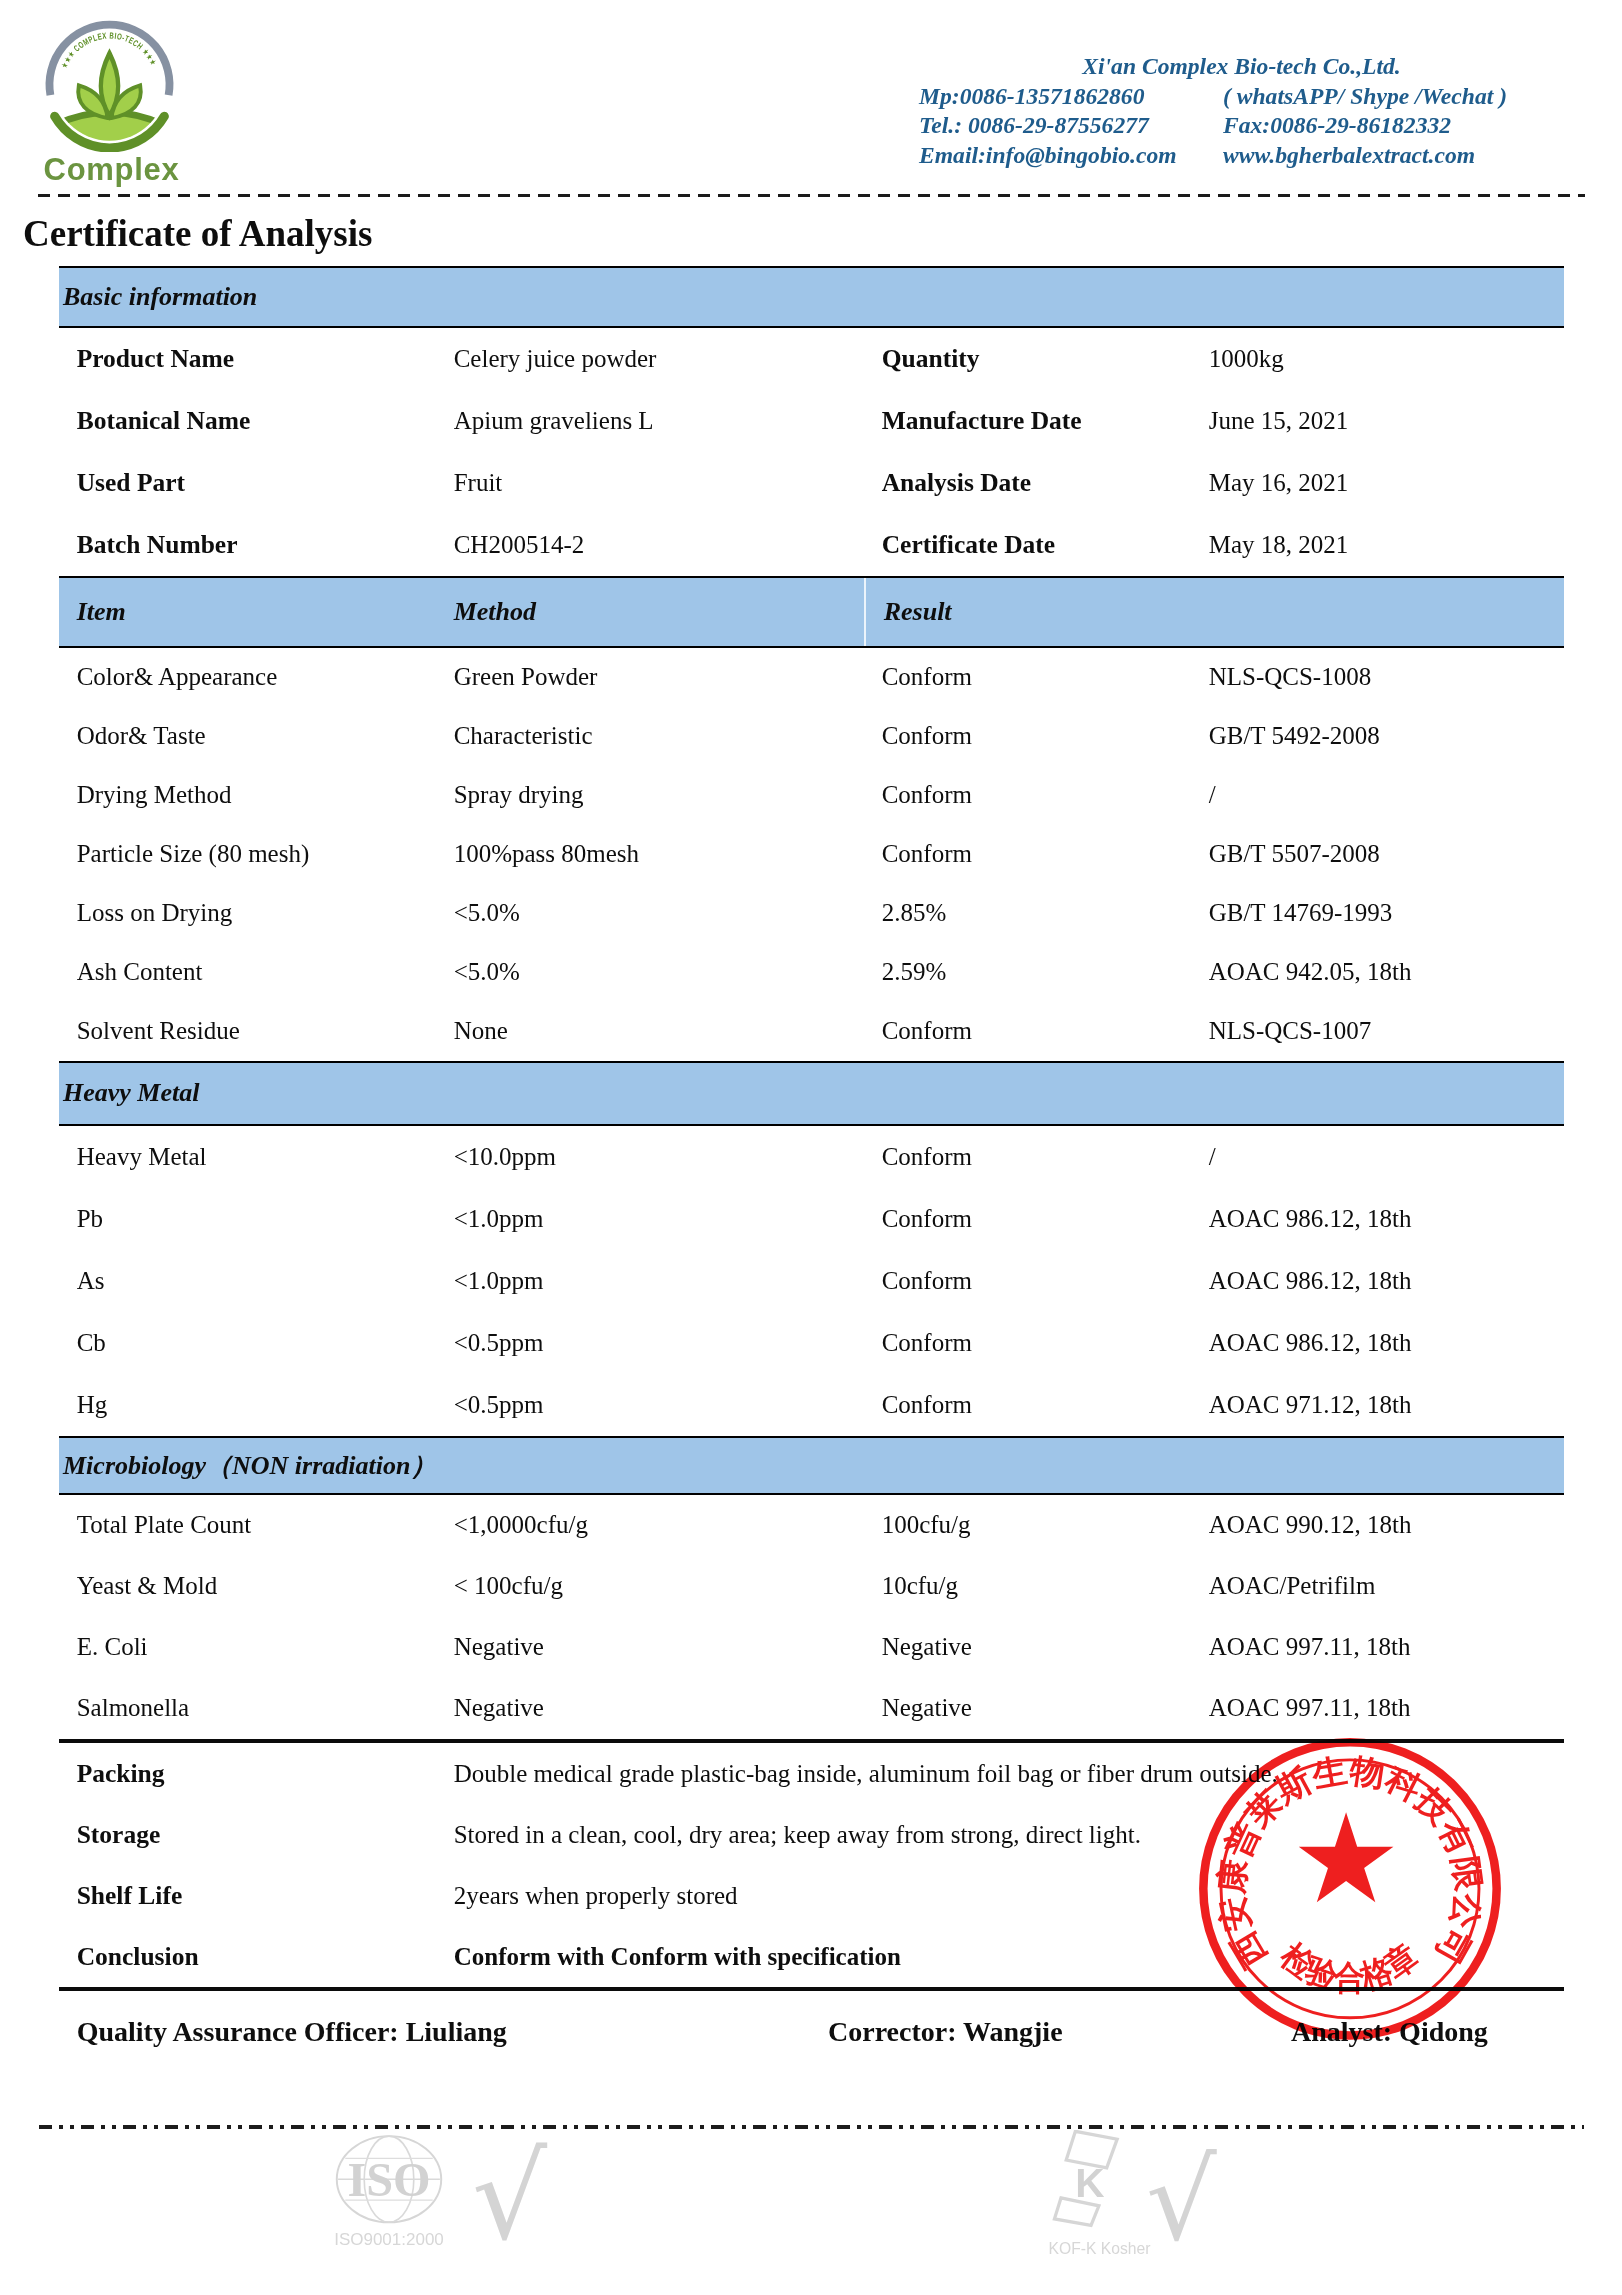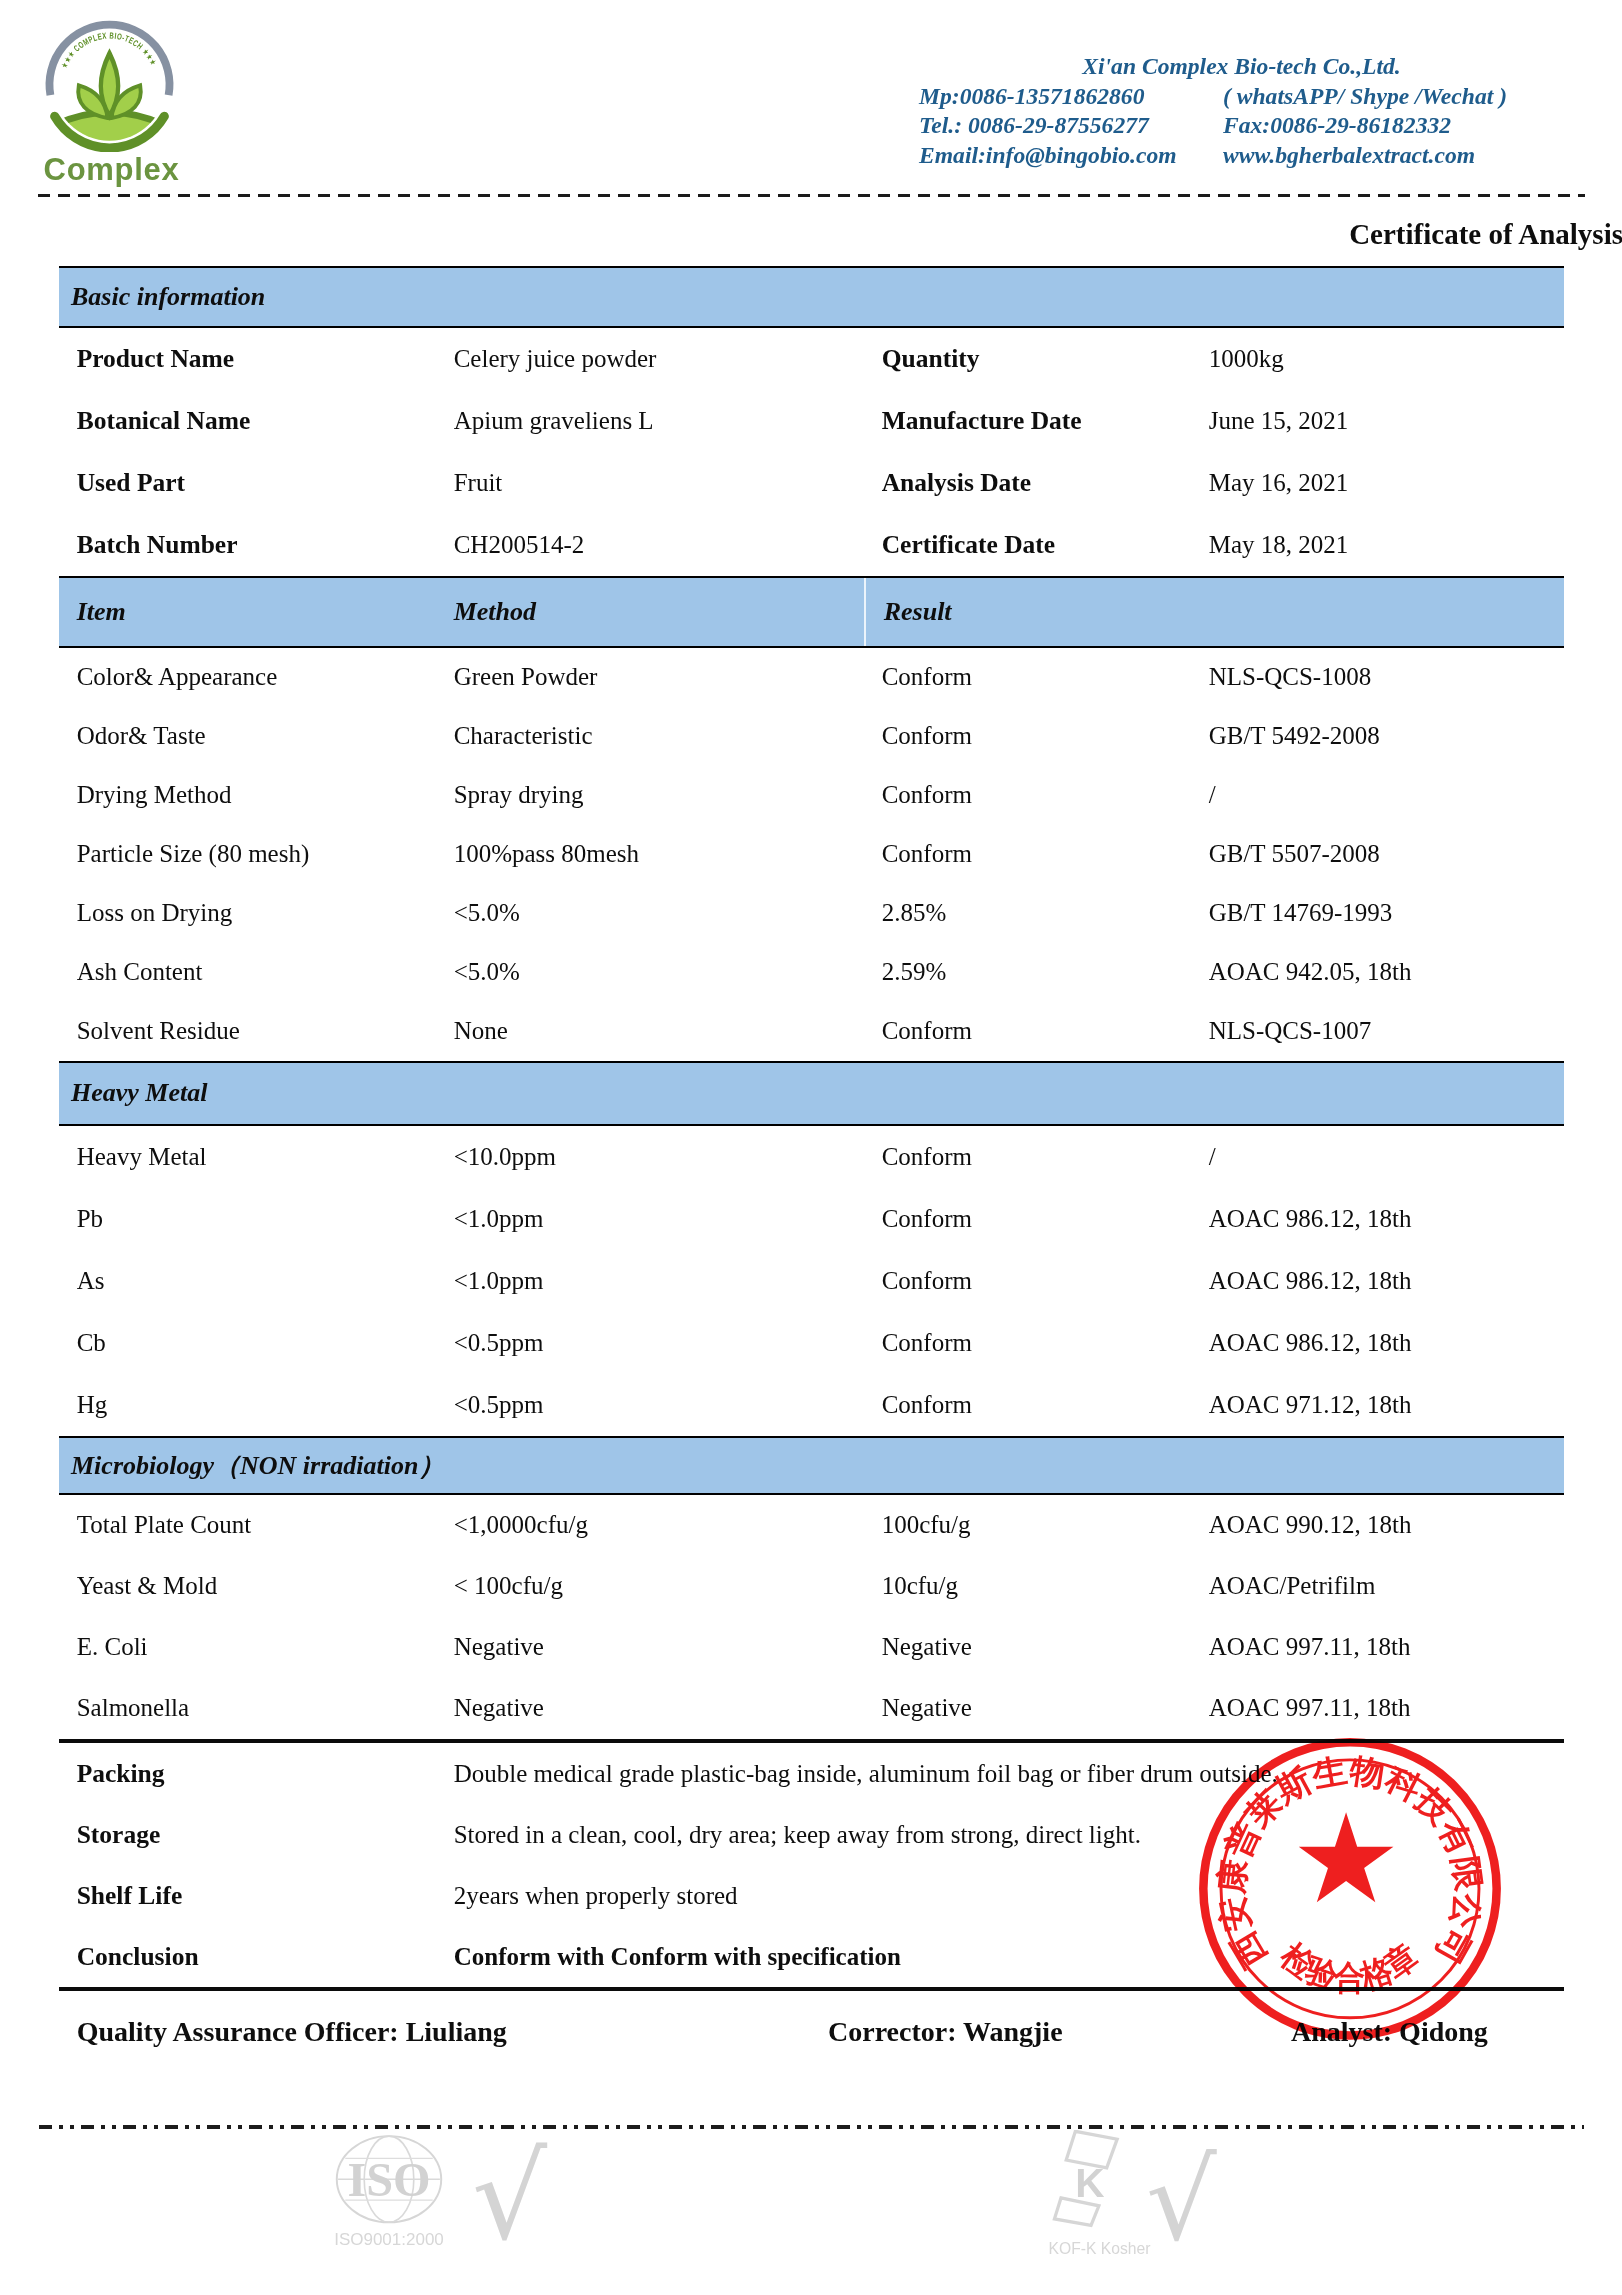--- a/index.html
+++ b/index.html
@@ -23,30 +23,30 @@
   .company-block { margin-left:auto; margin-right:59px; width:645px; margin-top:34px;
     color:#1f5c8c; font-weight:bold; font-style:italic; font-size:23.6px; line-height:29.4px; }
   .company-grid { display:grid; grid-template-columns:304px 1fr; }
   .company-name { grid-column:1 / span 2;text-align:center; }
 
   .divider-dashed {
     margin:19px 38px 0 38px; height:2.6px;
     background:repeating-linear-gradient(90deg,#1a1a1a 0 12.4px,transparent 12.4px 20px);
   }
 
-  .doc-title { margin-top:9.2px; text-align:right; font-size:29px; font-weight:bold; line-height:56px;margin-left:23px; }
+  .doc-title { margin-top:9.2px; text-align:left; font-size:37px; font-weight:bold; line-height:56px;margin-left:23px; }
 
   
   .doc-table { margin:3.9px 59px 0 59px; width:1505px; }
   .band {
     background:#9fc5e8; border-top:2.6px solid #000; border-bottom:2.6px solid #000;
     display:flex; align-items:center;
     font-weight:bold; font-style:italic; font-size:26px;
   }
-  .band .pad { padding-left:4px;margin-left:8px; }
+  .band .pad { padding-left:4px; }
   .band1 { height:62px; }
   .band2 { height:72px; display:grid; grid-template-columns:377px 428px 327px 1fr; align-items:center; }
   .band2 .hcell { padding-left:17.7px; height:100%; display:flex; align-items:center; }
   .band2 .hcell.sep { border-left:2px solid rgba(255,255,255,.8); }
   .band3 { height:65px; }
   .band4 { height:59px; }
 
   .row4 { display:grid; grid-template-columns:377px 428px 327px 1fr; align-items:center; font-size:25px; }
   .row2 { display:grid; grid-template-columns:377px 1fr; align-items:center; font-size:25px; }
   .r-basic { height:62px; }

